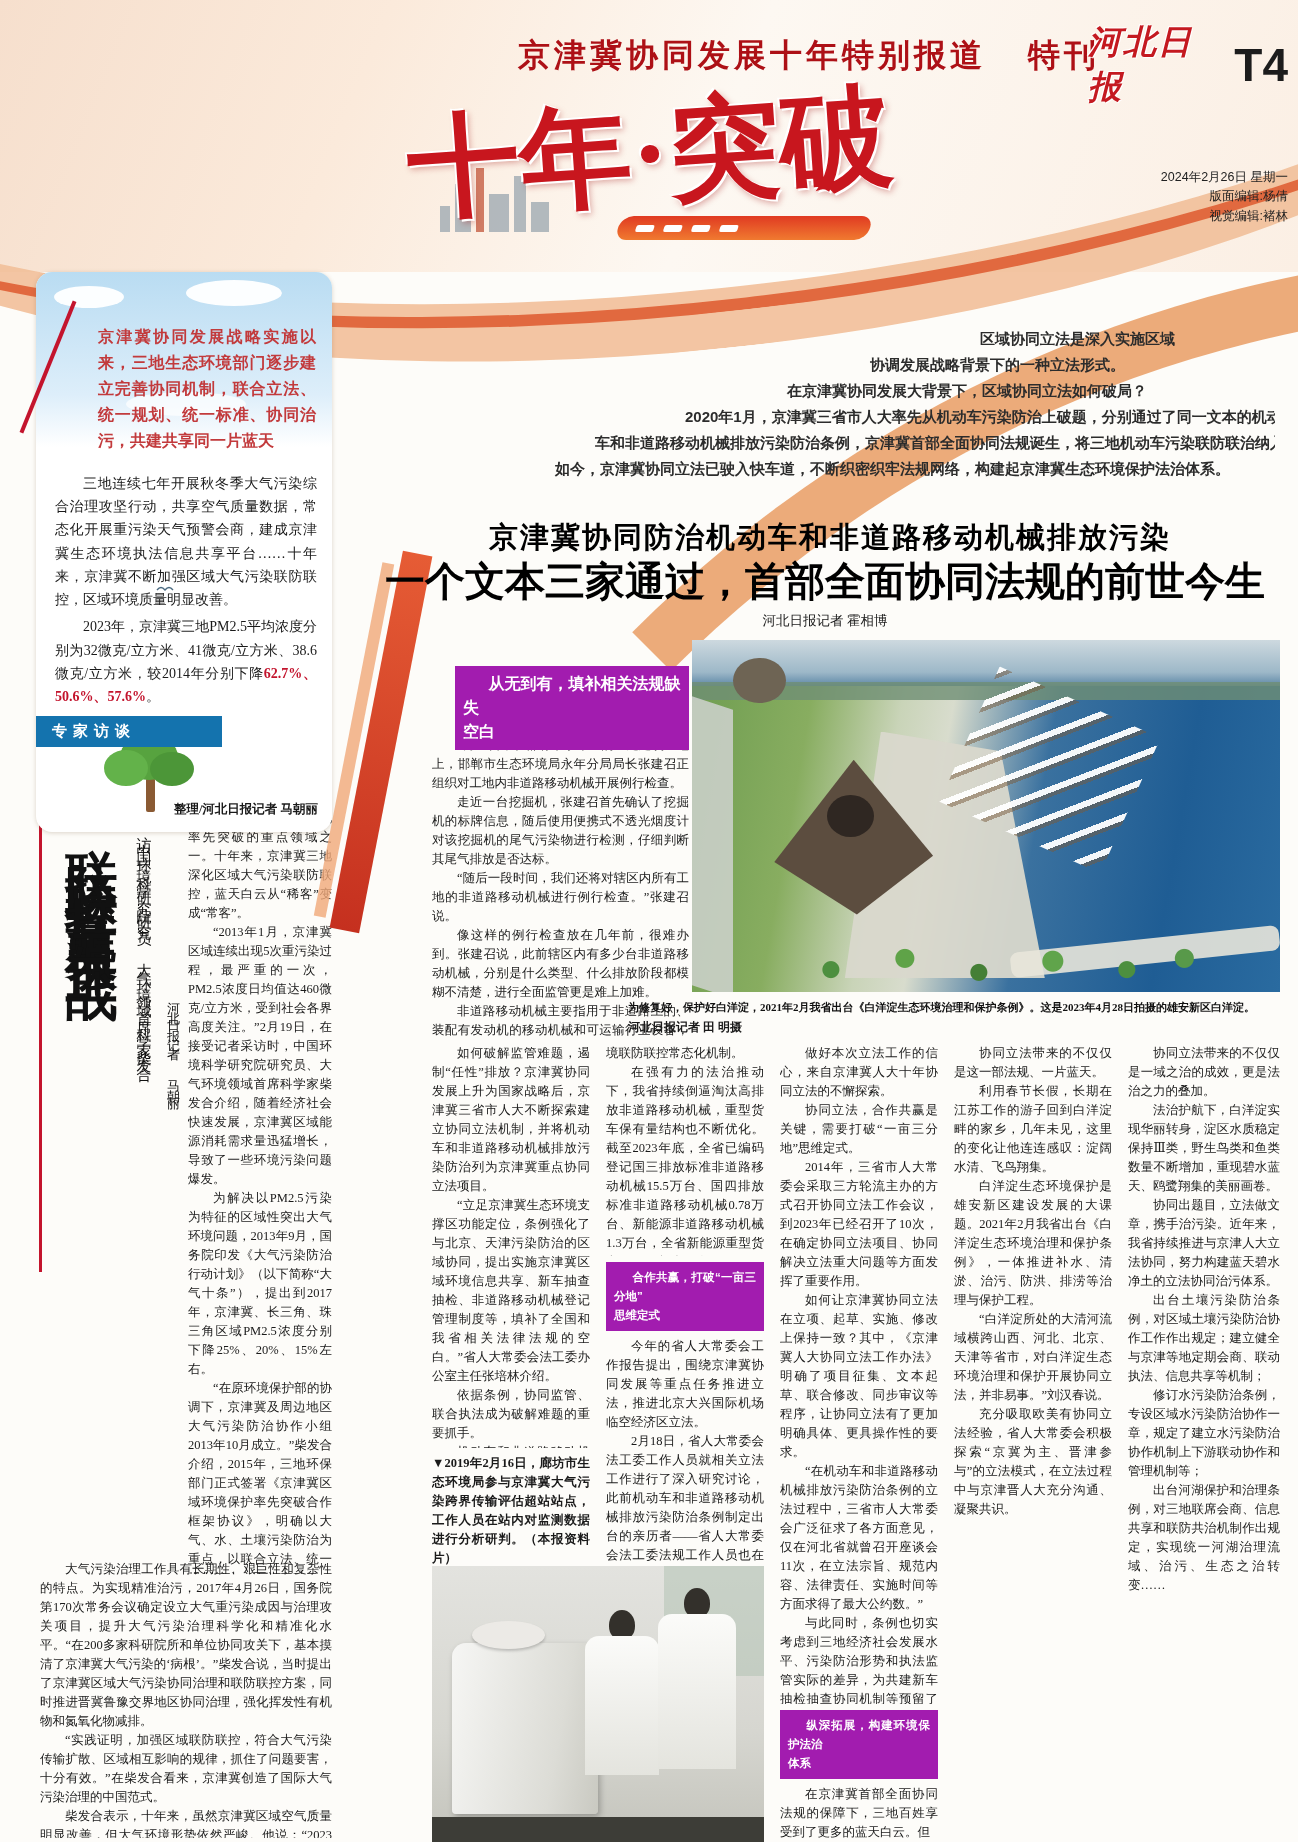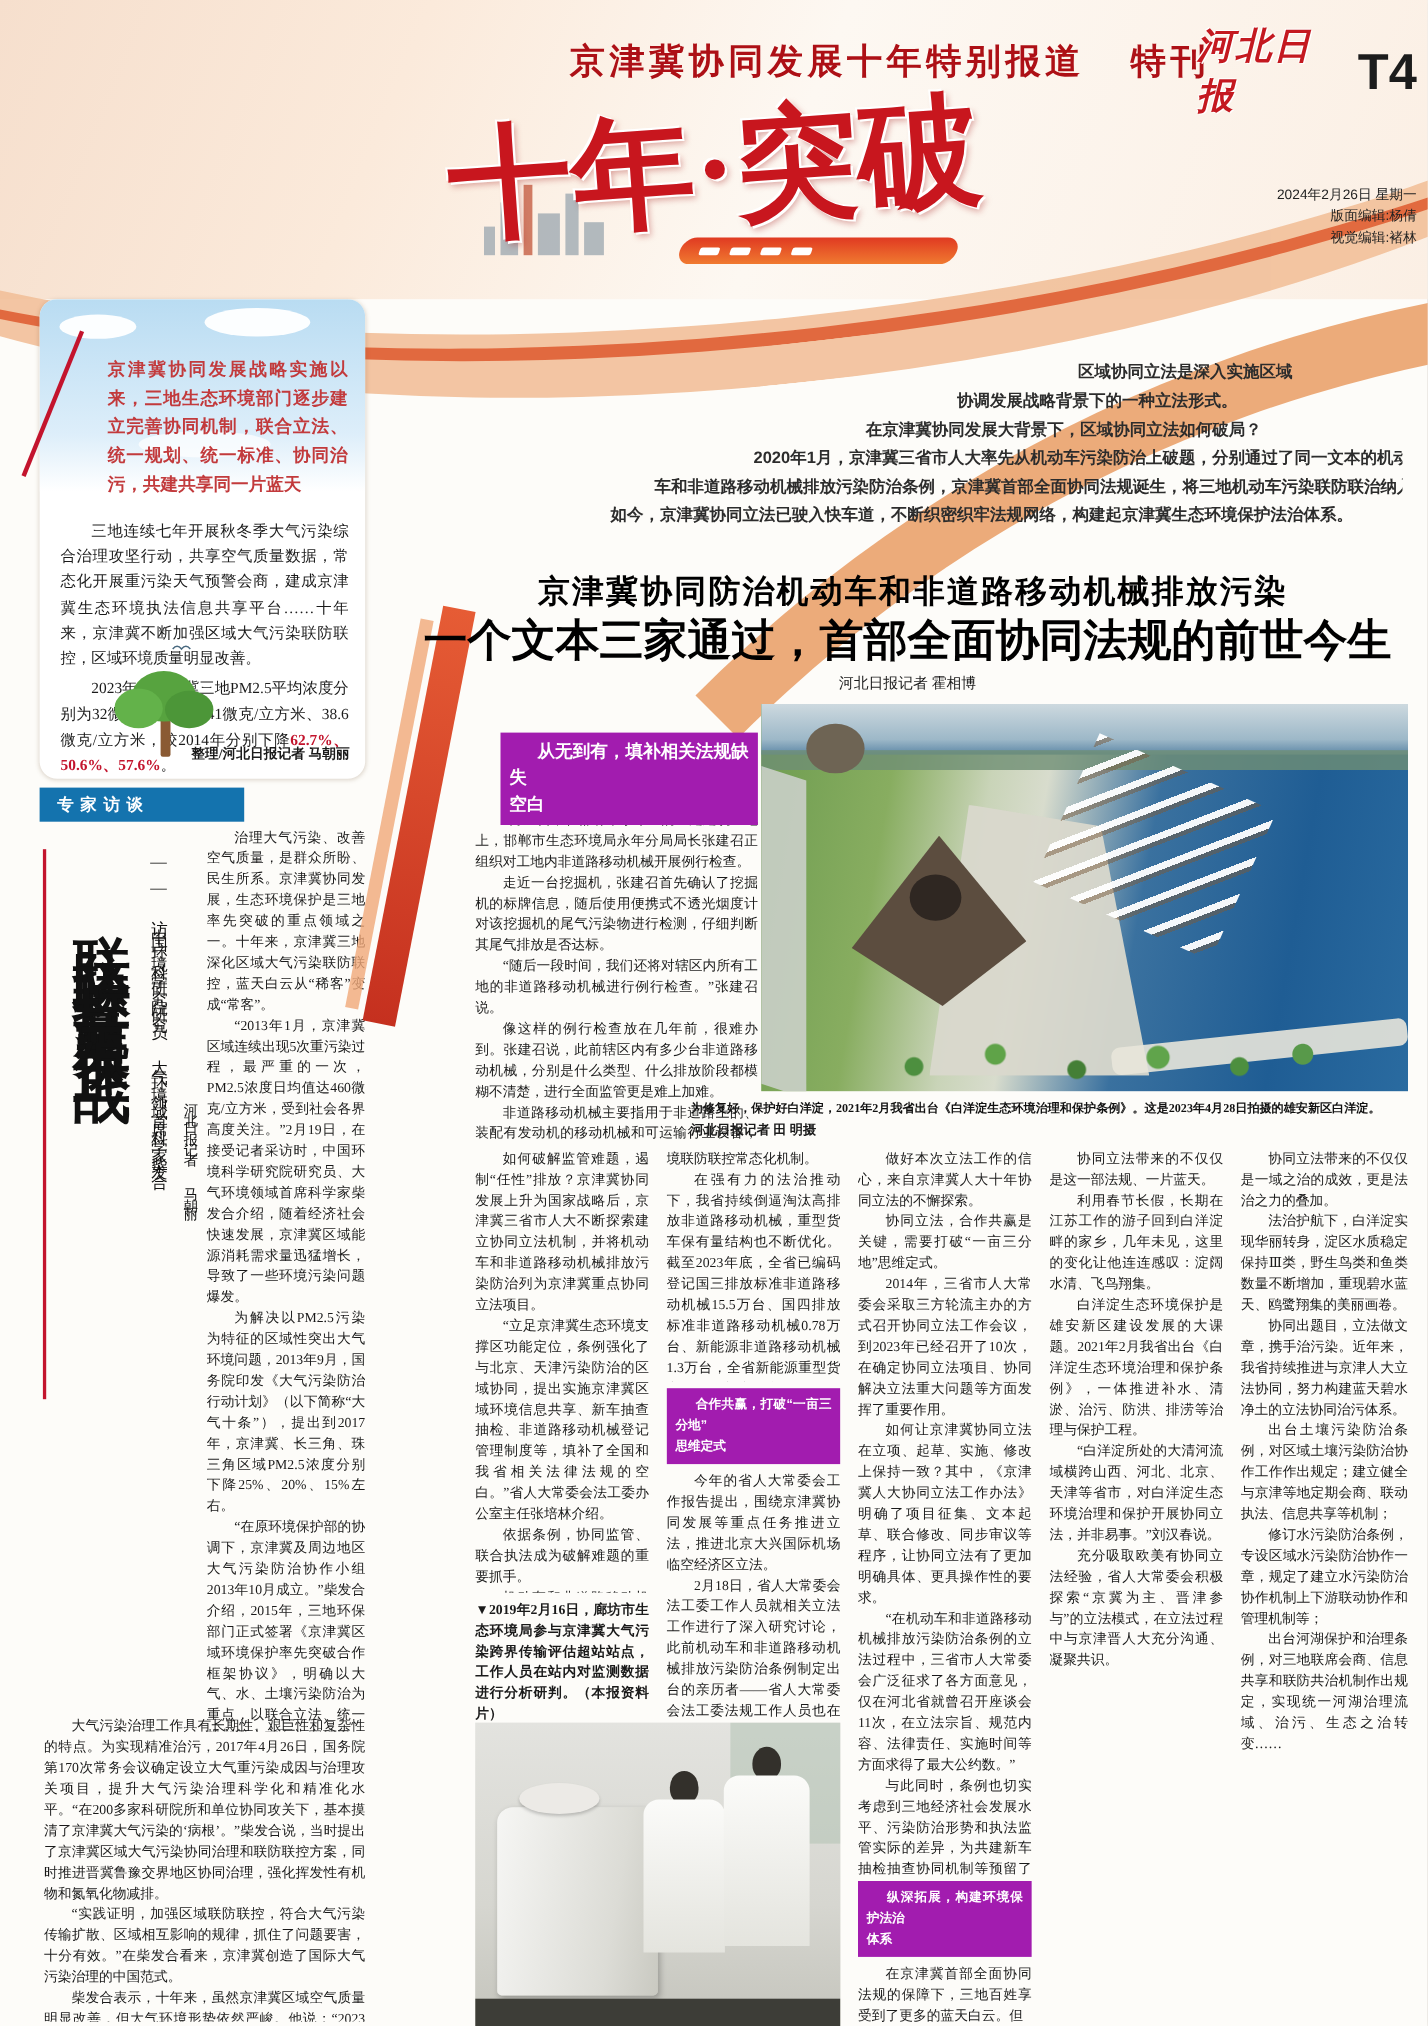--- a/index.html
+++ b/index.html
@@ -32,21 +32,21 @@
   .skyline{left:440px;top:168px;z-index:2;display:flex;align-items:flex-end;gap:5px;opacity:.75;}
   .skyline i{display:block;background:#9aa6af;}
   .train{left:618px;top:216px;width:252px;height:24px;z-index:2;border-radius:12px;
          background:linear-gradient(#e03a22,#f07a30);transform:skewX(-18deg);
          display:flex;align-items:center;gap:10px;padding-left:18px;box-sizing:border-box;}
   .train b{width:18px;height:7px;background:#fff;border-radius:2px;}
   .dateblock{left:1130px;top:168px;width:158px;z-index:3;text-align:right;
              font-size:12.5px;line-height:1.55;color:#222;
              font-family:"Liberation Sans",sans-serif;}
   
-  .brief{left:36px;top:272px;width:296px;height:436px;background:#fff;border-radius:16px;
+  .brief{left:36px;top:272px;width:296px;height:560px;background:#fff;border-radius:16px;
          box-shadow:0 1px 4px rgba(120,90,60,.25);z-index:2;overflow:hidden;}
   .brief .sky{position:absolute;left:0;top:0;width:100%;height:175px;
               background:linear-gradient(#b9dcf2,#ddeefa 70%,#fff);}
   .cloud{position:absolute;background:#fff;border-radius:50%;opacity:.95;}
   .redslant{left:46px;top:296px;width:4px;height:142px;background:#c3142d;z-index:4;
             transform:rotate(22deg);}
   .brief .lead{position:absolute;left:62px;top:52px;width:218px;
                font-family:"Liberation Sans",sans-serif;font-weight:800;font-size:16px;
                line-height:1.62;color:#c23a3c;text-align:justify;}
   .brief .bodytxt{position:absolute;left:15px;top:200px;width:266px;font-size:14px;

